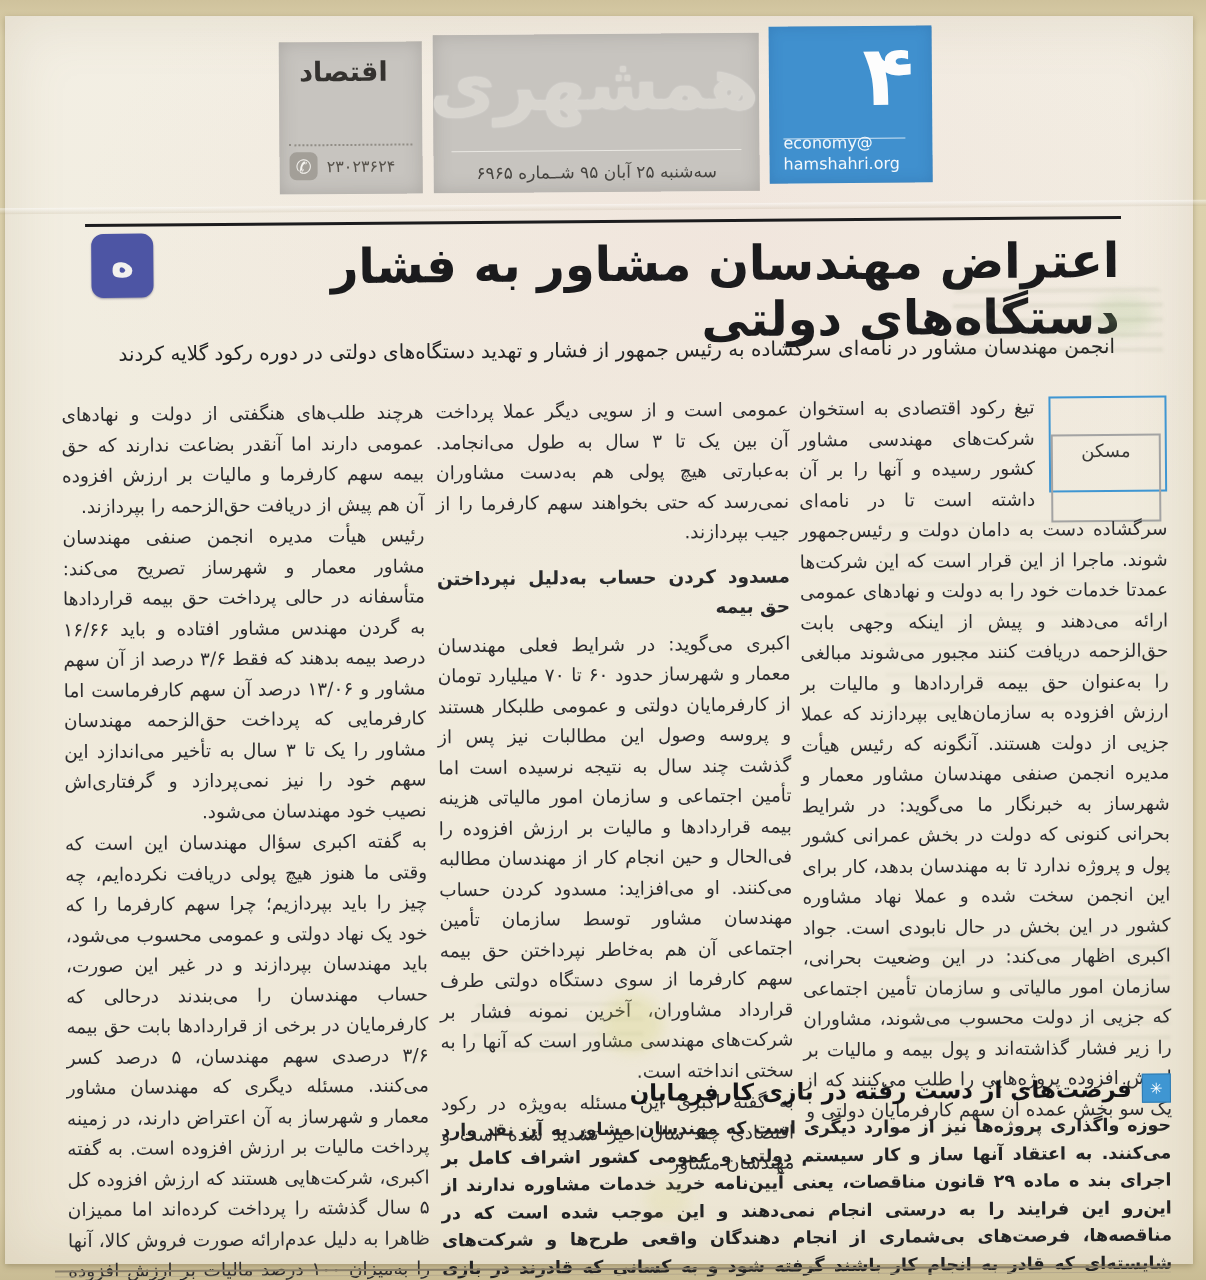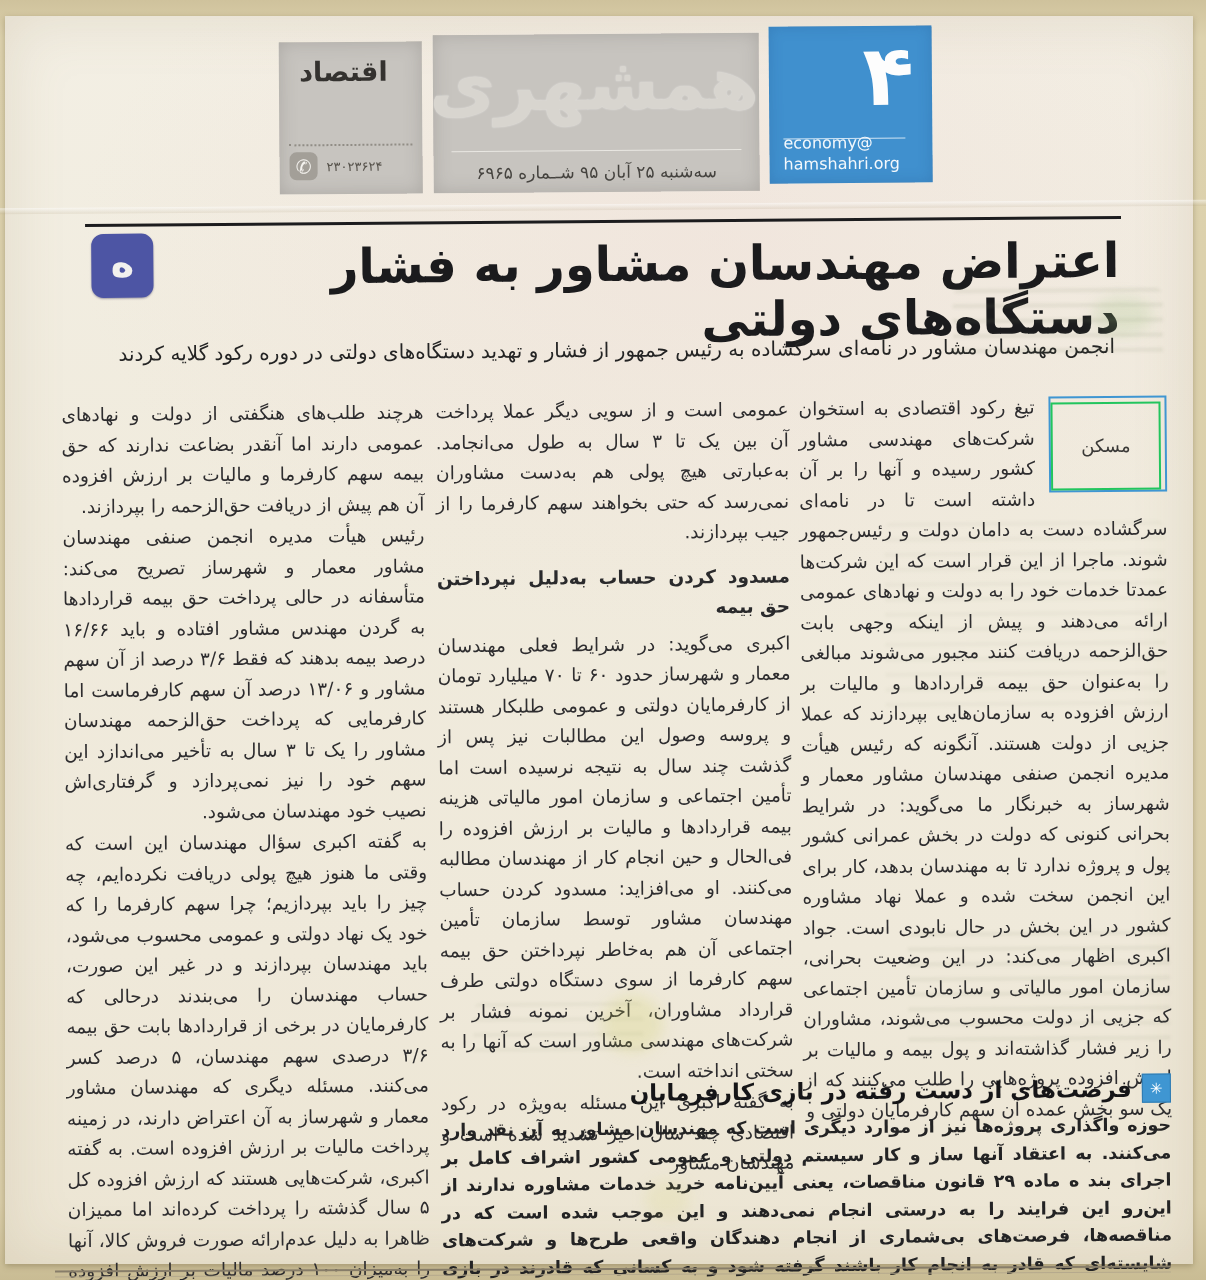--- a/index.html
+++ b/index.html
@@ -17,21 +17,21 @@
   }
   .tilt{position:absolute;left:0;top:0;width:1206px;height:1280px;transform:rotate(-0.45deg);transform-origin:600px 600px;}
 
   
   .hdr-box{position:absolute;background:#c7c4bf;box-shadow:inset 0 0 18px rgba(90,88,84,0.25);}
   .hdr-left{left:283px;top:40px;width:143px;height:152px;}
   .section-label{position:absolute;top:14px;left:0;right:14px;text-align:center;font-size:27px;font-weight:bold;color:#34322f;direction:rtl;}
   .hdr-left .sep{position:absolute;left:10px;right:10px;top:102px;border-top:2px dotted #918d86;}
   .phone-row{position:absolute;left:10px;right:6px;bottom:14px;display:flex;align-items:center;gap:9px;direction:ltr;}
   .phone-badge{width:28px;height:28px;border-radius:7px;background:#a39f98;color:#f4f2ee;display:flex;align-items:center;justify-content:center;font-size:19px;flex:0 0 auto;}
-  .phone-num{font-size:13px;color:#55514a;letter-spacing:2px;white-space:nowrap;}
+  .phone-num{font-size:16px;color:#55514a;letter-spacing:2px;white-space:nowrap;}
 
   .hdr-center{left:437px;top:34px;width:326px;height:158px;overflow:hidden;}
   .masthead{position:absolute;top:2px;left:0;right:0;text-align:center;font-size:72px;font-weight:bold;color:#d8d5cf;text-shadow:0 0 2px rgba(255,255,255,0.6);direction:rtl;line-height:96px;letter-spacing:2px;}
   .hdr-center .sep{position:absolute;left:18px;right:18px;top:116px;border-top:1px solid #e9e7e2;}
   .date-line{position:absolute;left:0;right:0;bottom:10px;text-align:center;font-size:17px;color:#45433f;direction:rtl;}
 
   .hdr-blue{left:773px;top:28px;width:163px;height:157px;background:#4090ce;box-shadow:inset 0 0 14px rgba(30,80,130,0.25);}
   .page-num{position:absolute;top:4px;right:18px;color:#fdfdfd;font-size:84px;font-weight:bold;line-height:92px;direction:rtl;}
   .hdr-blue .sep{position:absolute;left:14px;width:122px;top:112px;border-top:1px solid #cfe4f4;}
   .email{position:absolute;left:14px;bottom:9px;color:#f3f8fc;font-size:16px;line-height:21px;direction:ltr;}
@@ -43,21 +43,21 @@
   .headline{position:absolute;left:90px;top:236px;width:1032px;direction:rtl;text-align:right;font-size:48px;font-weight:800;color:#1b1b1d;letter-spacing:-1px;}
   .subheadline{position:absolute;left:95px;top:338px;width:1022px;direction:rtl;text-align:right;font-size:20px;color:#242424;}
 
   
   .col{position:absolute;direction:rtl;text-align:justify;text-align-last:right;color:#2e2d2f;font-size:18.5px;line-height:30.5px;}
   .col p{margin:0 0 1px 0;}
   .col-right{left:800px;top:396px;width:368px;height:660px;}
   .col-mid{left:437px;top:396px;width:353px;height:668px;}
   .col-left{left:63px;top:396px;width:362px;height:852px;}
   .kicker{float:right;width:106px;height:84px;margin:4px 0 10px 14px;border:2px solid #3f96d2;padding:4px;}
-  .kicker-inner{width:100%;height:100%;border:2px solid #22c55e;display:flex;align-items:center;justify-content:center;}
+  .kicker-inner{width:100%;height:100%;border:2px solid #a3a3a3;display:flex;align-items:flex-start;justify-content:center;margin-top:32px;}
   .kicker-inner span{font-size:18px;color:#3a3937;}
   .subhead{font-weight:bold;color:#2a2a2c;margin:14px 0 6px 0 !important;font-size:18.5px;}
 
   
   .bottom-sec{position:absolute;left:437px;top:1078px;width:730px;direction:rtl;}
   .bottom-head{display:flex;align-items:center;gap:10px;}
   .star-badge{width:27px;height:27px;background:#3f96d2;border:1px solid #2f7ab0;display:flex;align-items:center;justify-content:center;color:#ffffff;font-size:15px;flex:0 0 auto;}
   .bottom-title{font-size:23px;font-weight:800;color:#151517;}
   .bottom-body{margin-top:9px;font-size:17.5px;font-weight:700;line-height:27.5px;color:#232324;text-align:justify;text-align-last:right;}
 

